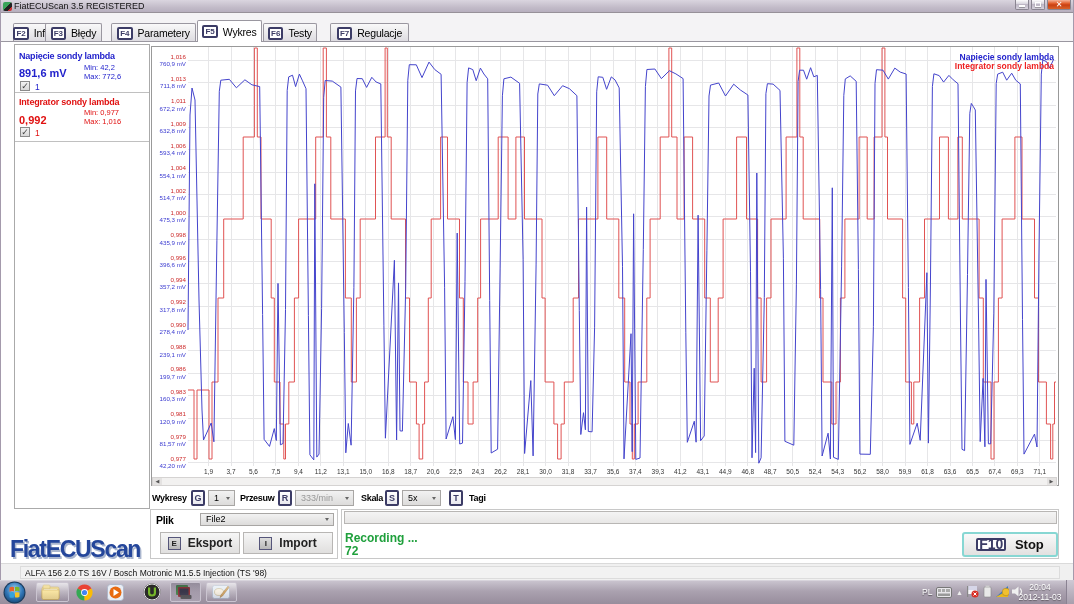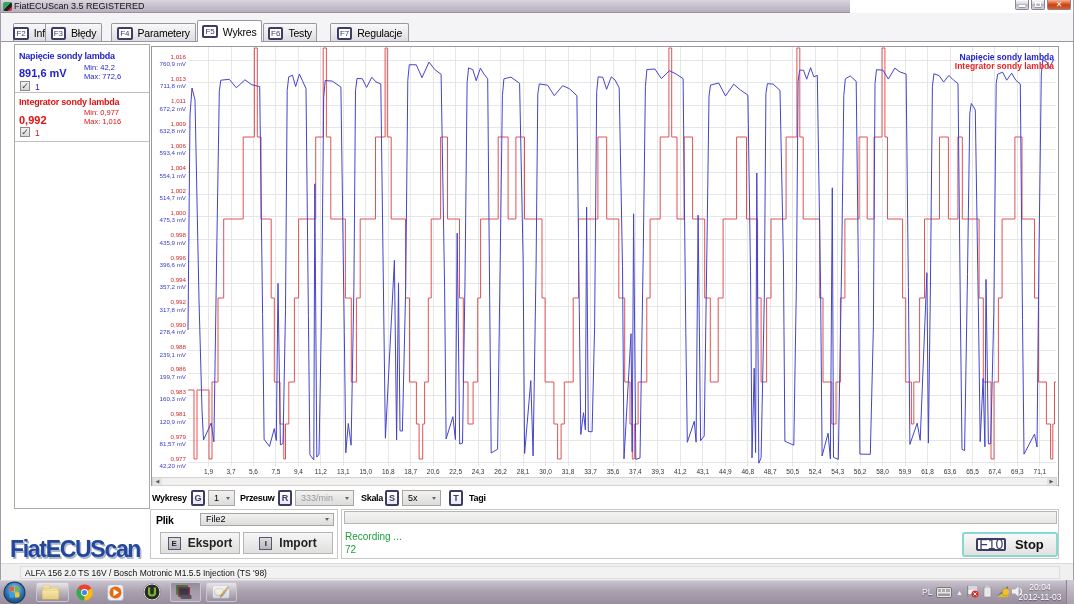--- a/index.html
+++ b/index.html
@@ -1,25 +1,25 @@
 <!DOCTYPE html>
 <html><head><meta charset="utf-8"><style>
 *{margin:0;padding:0;box-sizing:border-box}
 html,body{width:1074px;height:604px;overflow:hidden;font-family:"Liberation Sans",sans-serif;background:#fff}
 .abs{position:absolute}
-#titlebar{position:absolute;left:0;top:0;width:850px;height:13px;background:linear-gradient(#dad5df,#c3bcc9 60%,#b7afbe);border-bottom:1px solid #979199}
+#titlebar{position:absolute;left:0;top:0;width:1074px;height:13px;background:linear-gradient(#dad5df,#c3bcc9 60%,#b7afbe);border-bottom:1px solid #979199}
 #title{position:absolute;left:14px;top:1px;font-size:9px;color:#111}
 #appico{position:absolute;left:3px;top:2px;width:9px;height:9px;background:linear-gradient(135deg,#3aa35a 0 45%,#222 45% 75%,#c33 75%);border-radius:2px}
 .wbtn{position:absolute;top:0;height:10px;border:1px solid #8a8591;border-top:none;background:linear-gradient(#fdfdfd,#d6d2dc 45%,#beb7c5 50%,#d8d4de);color:#444;font-size:6.5px;text-align:center;line-height:9px;border-radius:0 0 2px 2px;z-index:9}
 #menustrip{position:absolute;left:1px;top:13px;width:1072px;height:7px;background:#f4f3f5}
 #tabrow{position:absolute;left:1px;top:20px;width:1072px;height:22px;background:#f4f3f5}
 .tab{position:absolute;top:3px;height:19px;background:linear-gradient(#f9f9f9,#dcdadf);border:1px solid #9a97a0;border-bottom:none;border-radius:2px 2px 0 0;display:flex;align-items:center;justify-content:center}
 .tab.act{top:0;height:22px;background:#fff;z-index:5}
 #tabline{position:absolute;left:1px;top:41px;width:1072px;height:1px;background:#9a97a0;z-index:1}
-.fkey{display:inline-block;border:2px solid #3c3c66;background:#fff;color:#3c3c66;font-weight:normal;font-size:8px;line-height:9px;padding:0 1px;border-radius:2px;margin-right:5px}
+.fkey{display:inline-block;border:2px solid #3c3c66;background:#fff;color:#3c3c66;font-weight:bold;font-size:8px;line-height:9px;padding:0 1px;border-radius:2px;margin-right:5px}
 .tlab{font-weight:normal;font-size:10.5px;letter-spacing:-0.2px;color:#000}
 #sidebox{position:absolute;left:14px;top:44px;width:136px;height:465px;border:1px solid #aaa;background:#fff;z-index:3}
 .sb-t1{position:absolute;left:4px;font-weight:bold;font-size:9px;letter-spacing:-0.2px}
 .sb-v{position:absolute;left:4px;font-weight:bold;font-size:11px}
 .sb-mm{position:absolute;font-size:7.5px;line-height:8.6px}
 .cbx{position:absolute;left:5px;width:10px;height:10px;border:1px solid #8a8a8a;background:linear-gradient(#f2f2f2,#d8d8d8);font-size:9px;line-height:9px;color:#444;text-align:center}
 .cbl{position:absolute;left:20px;font-size:8.5px}
 .sb-div{position:absolute;left:0;width:134px;height:1px;background:#c0c0c0}
 #chartpanel{position:absolute;left:151px;top:46px;width:908px;height:440px;border:1px solid #999;background:#fff}
 .rl{fill:#cc2a2a}
@@ -35,21 +35,21 @@
 .kbadge{position:absolute;width:14px;height:16px;border:2px solid #3c3c66;border-radius:2px;background:linear-gradient(#fff,#e8e8ee);color:#3c3c66;font-weight:bold;font-size:9px;text-align:center;line-height:12px;z-index:4}
 .combo{position:absolute;height:16px;border:1px solid #a8a6a4;background:linear-gradient(#f2f2f2,#dddcdb);font-size:9px;color:#000;line-height:14px;padding-left:5px;z-index:4}
 .combo .da{position:absolute;right:4px;top:6px;width:0;height:0;border:2.5px solid transparent;border-top:3.5px solid #666}
 .combo.dis{color:#999}
 #grpL{position:absolute;left:150px;top:509px;width:188px;height:50px;border:1px solid #c8c8c8;z-index:3;background:#fff}
 #grpRline{position:absolute;left:341px;top:509px;width:718px;height:50px;border:1px solid #c8c8c8;z-index:3}
 .btn{position:absolute;height:22px;border:1px solid #b8b6b4;background:linear-gradient(#f6f6f6,#e0dfde);display:flex;align-items:center;justify-content:center;font-weight:bold;font-size:12px;color:#222;z-index:4}
 .bbadge{display:inline-block;width:13px;height:13px;border:1px solid #55557a;background:linear-gradient(#ddd,#b8b8b8);color:#222;font-weight:bold;font-size:8px;text-align:center;line-height:12px;margin-right:7px}
 #stopbtn{position:absolute;left:962px;top:532px;width:96px;height:25px;border:2px solid #87d7d3;border-radius:3px;background:linear-gradient(#f9f9f9,#e2e1e0);display:flex;align-items:center;justify-content:center;font-weight:bold;font-size:13px;color:#111;z-index:4}
 #recbar{position:absolute;left:344px;top:511px;width:713px;height:13px;border:1px solid #b8b6b4;background:linear-gradient(#f4f4f4,#e8e7e6);z-index:4}
-.rec{position:absolute;left:345px;font-weight:normal;font-size:10px;color:#1fa03c;z-index:4}
+.rec{position:absolute;left:345px;font-weight:bold;font-size:12px;color:#1fa03c;z-index:4}
 #logo{position:absolute;left:10px;top:536px;font-weight:bold;font-size:23px;letter-spacing:-1.3px;color:#24469b;text-shadow:1.5px 1.5px 0 #aab6ce;z-index:4}
 #statusbar{position:absolute;left:1px;top:563px;width:1072px;height:17px;background:#f0f0f0;border-top:1px solid #dadada}
 #statusbox{position:absolute;left:19px;top:2px;width:1040px;height:13px;border:1px solid #dcdcdc;font-size:8.5px;line-height:12px;color:#111;padding-left:4px;background:#f2f2f2}
 #taskbar{position:absolute;left:0;top:580px;width:1074px;height:24px;background:linear-gradient(#c9c3ce,#aaa1af 45%,#978d9c);border-top:1px solid #d8d4dc}
 .tbtn{position:absolute;top:582px;height:20px;border:1px solid #cac4d0;border-radius:2px;z-index:3}
 #ledge{position:absolute;left:0;top:0;width:1px;height:580px;background:#a49aac;z-index:8}
 #redge{position:absolute;left:1073px;top:0;width:1px;height:580px;background:#a49aac;z-index:8}
 </style></head>
 <body>
 <div id="chartpanel"></div>

